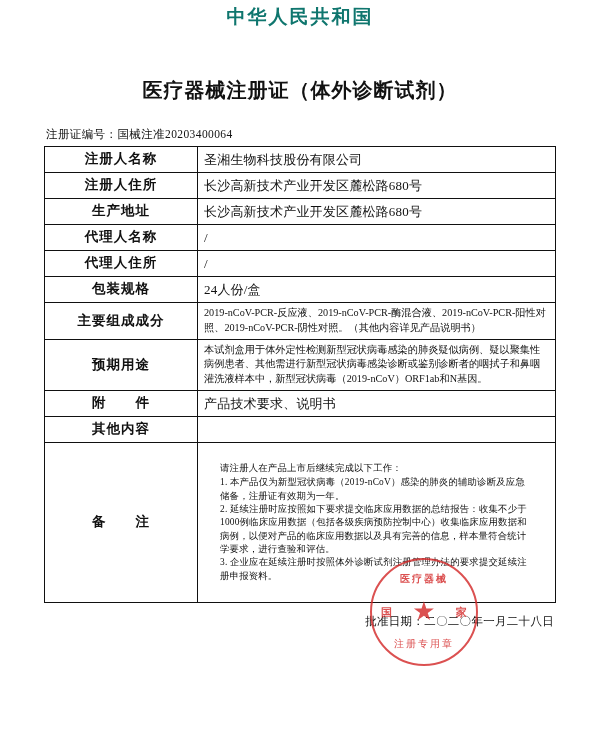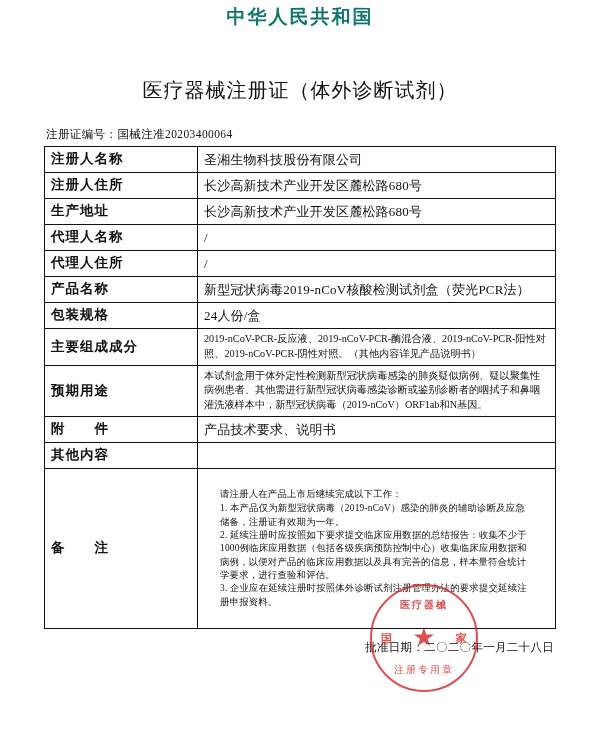--- a/index.html
+++ b/index.html
@@ -25,21 +25,21 @@
     text-align: center;
     font-size: 19px;
     letter-spacing: 2px;
     font-weight: 700;
     padding-top: 4px;
     color: #0f766e;
   }
   .doc-title {
     text-align: center;
     font-size: 20px;
-    font-weight: 400;
+    font-weight: 700;
     letter-spacing: 1px;
     margin-top: 47px;
   }
   .reg-no {
     font-size: 11.5px;
     margin-top: 23px;
     margin-bottom: 4px;
     padding-left: 2px;
     letter-spacing: 0.4px;
   }
@@ -48,21 +48,21 @@
     border-collapse: collapse;
     table-layout: fixed;
   }
   table.main td {
     border: 1px solid #111;
     vertical-align: middle;
     padding: 3px 6px;
   }
   td.label {
     width: 140px;
-    text-align: left;
+    text-align: center;
     font-size: 13.5px;
     font-weight: 700;
     letter-spacing: 1px;
     line-height: 1.35;
     padding: 4px 2px;
   }
   td.value {
     font-size: 13px;
     line-height: 1.35;
     letter-spacing: 0.2px;
@@ -182,24 +182,20 @@
         <td class="label">生产地址</td>
         <td class="value">长沙高新技术产业开发区麓松路680号</td>
       </tr>
       <tr class="rowh-30">
         <td class="label">代理人名称</td>
         <td class="value slash">/</td>
       </tr>
       <tr class="rowh-30">
         <td class="label">代理人住所</td>
         <td class="value slash">/</td>
-      </tr>
-      <tr class="rowh-30">
-        <td class="label">产品名称</td>
-        <td class="value">新型冠状病毒2019-nCoV核酸检测试剂盒（荧光PCR法）</td>
       </tr>
       <tr class="rowh-30">
         <td class="label">包装规格</td>
         <td class="value">24人份/盒</td>
       </tr>
       <tr class="rowh-40">
         <td class="label">主要组成成分</td>
         <td class="value small">2019-nCoV-PCR-反应液、2019-nCoV-PCR-酶混合液、2019-nCoV-PCR-阳性对照、2019-nCoV-PCR-阴性对照。（其他内容详见产品说明书）</td>
       </tr>
       <tr>

